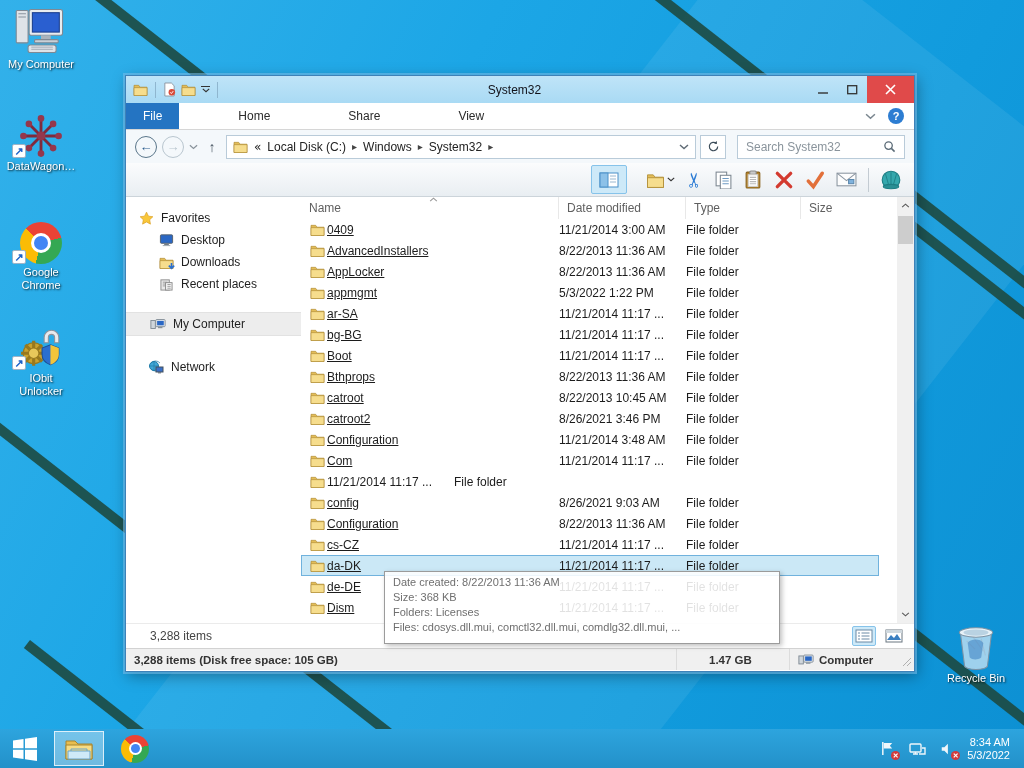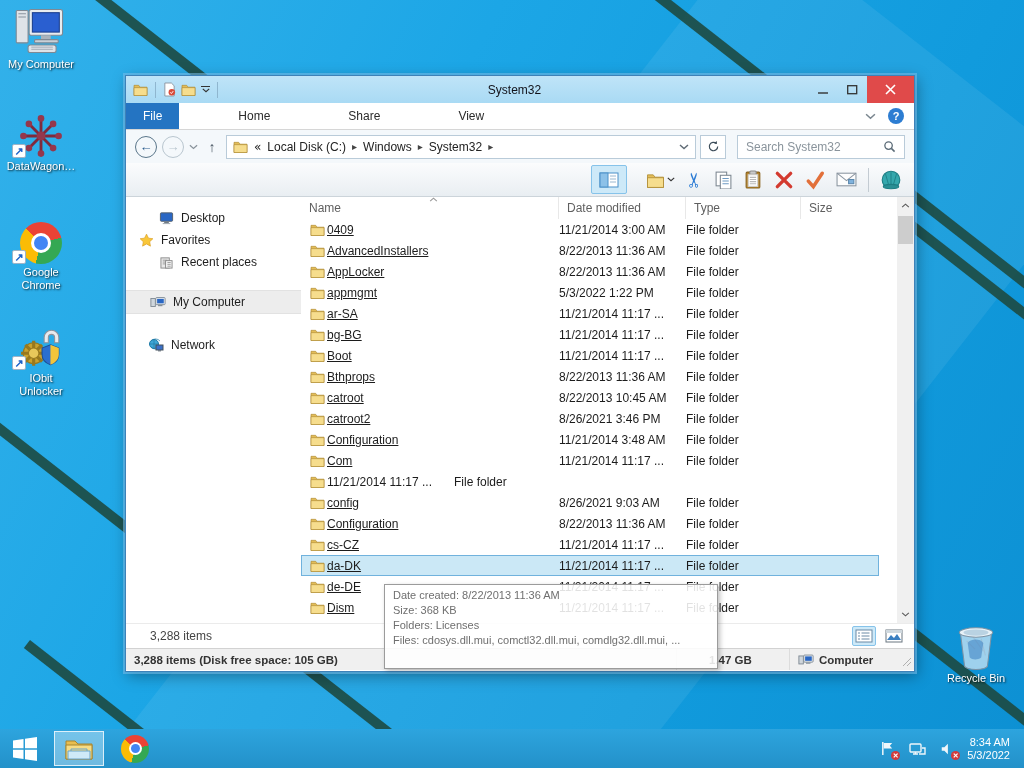--- a/index.html
+++ b/index.html
@@ -99,23 +99,23 @@
   .viewbtn { width:24px; height:20px; display:flex; align-items:center; justify-content:center; border-radius:2px; }
   .viewbtn.active { background:#cde9f8; border:1px solid #86c3ea; }
   .status2 { height:22px; background:#f0f0f0; border-top:1px solid #d2d2d2; display:flex; align-items:center;
     font-size:11.5px; color:#333;font-weight:bold; }
   .s2seg { padding:0 8px; height:100%; display:flex; align-items:center; gap:5px; }
   .s2seg.left { flex:1; }
   .s2div { width:1px; height:100%; background:#dcdcdc; }
   .grip { width:14px; height:100%; position:relative; }
 
   
-  .tooltip { position:absolute; left:258px; top:508px; width:334px; z-index:60;
+  .tooltip { position:absolute; left:258px; top:495px; width:396px; z-index:60;
     background:rgba(255,255,255,.87); border:1px solid #9b9b9b; box-shadow:2px 2px 5px rgba(0,0,0,.25);
-    padding:3px 8px 20px; font-size:11px; line-height:15px; color:#6f6f6f; }
+    padding:3px 8px 8px; font-size:11px; line-height:15px; color:#6f6f6f; }
 
   
   #taskbar { position:absolute; left:0; bottom:0; width:1024px; height:39px;
     background:linear-gradient(#2da4de,#2391c9); display:flex; align-items:center; }
   .tb-start { width:50px; height:100%; display:flex; align-items:center; justify-content:center; }
   .tb-app { width:50px; height:35px; margin:2px 2px 2px 4px; display:flex; align-items:center; justify-content:center; }
   .tb-app.active { background:rgba(205,235,250,.45); border:1px solid rgba(255,255,255,.75); }
   .tray { margin-left:auto; display:flex; align-items:center; gap:10px; padding-right:10px; }
   .tray-icon { position:relative; width:20px; height:18px; display:flex; align-items:center; justify-content:center; }
   .badge { position:absolute; right:-3px; bottom:-2px; width:9px; height:9px; border-radius:50%; background:#d23b3b;
@@ -476,35 +476,46 @@
       <span class="tool-sep"></span>
       <span class="toolbtn">
           <svg width="22" height="20">
             <use href="#i-shell"></use>
           </svg>
         </span>
     </div>
 
     <div class="content">
       <div class="sidebar">
+        <div class="nav-item nav-root">
+          <span class="ni">
+              <svg width="15" height="15">
+                <use href="#i-star"></use>
+              </svg>
+            </span>
+          <span>Favorites</span>
+        </div>
         <div class="nav-item nav-child">
           <span class="ni">
               <svg width="15" height="14">
                 <use href="#i-monitor"></use>
               </svg>
             </span>
           <span>Desktop</span>
         </div>
-        <div class="nav-item nav-root">
-          <span class="ni">
-              <svg width="15" height="15">
-                <use href="#i-star"></use>
+        <div class="nav-item nav-child">
+          <span class="ni" style="position:relative;">
+            <svg width="15" height="13">
+                <use href="#i-folder"></use>
               </svg>
-            </span>
-          <span>Favorites</span>
+            <svg width="9" height="9" style="position:absolute;right:-2px;bottom:-2px;">
+                <use href="#i-downarrow"></use>
+              </svg>
+          </span>
+          <span>Downloads</span>
         </div>
         <div class="nav-item nav-child">
           <span class="ni">
               <svg width="15" height="13">
                 <use href="#i-recent"></use>
               </svg>
             </span>
           <span>Recent places</span>
         </div>
         <div style="height:17px;"></div>

